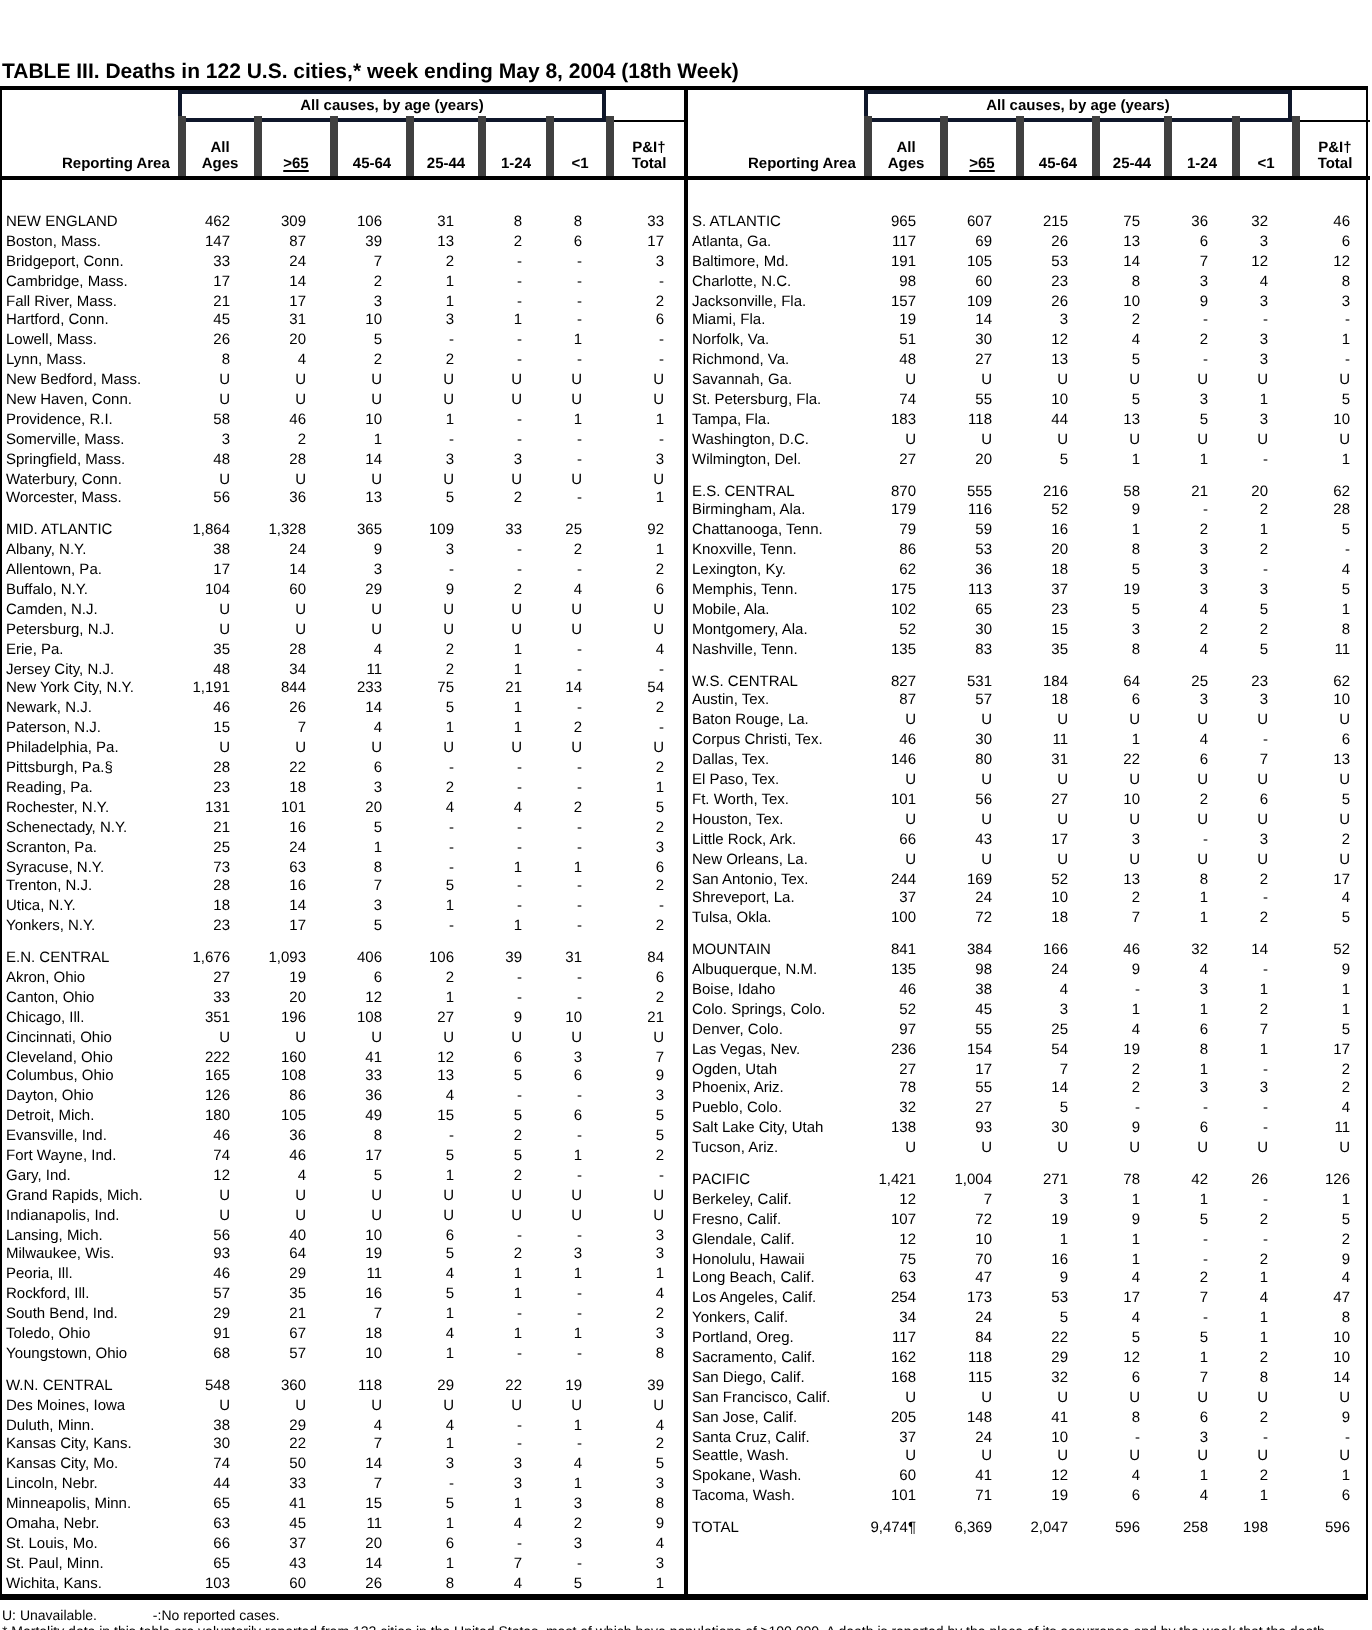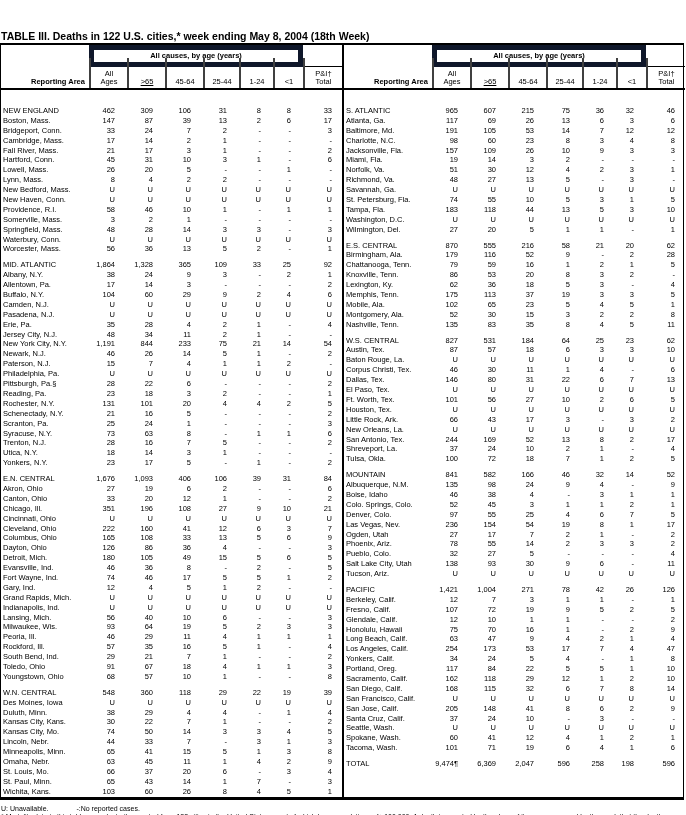--- a/index.html
+++ b/index.html
@@ -26,33 +26,33 @@
 
   
   .thead { border-bottom:2px solid #000; }
   .hrow1, .hrow2 {
     display:grid;
     grid-template-columns:88px 38px 38px 38px 36px 34px 30px 39px;
   }
   .hrow1 { height:13px; }
   .h-span {
     grid-column:2 / 8;
-    border:5px solid #0f172a;
+    border:2px solid #0f172a;
     font-size:7.5px; font-weight:bold; text-align:center; line-height:12px;
   }
   .h-empty-pi { grid-column:8; border-bottom:1px solid #000; }
   .hrow2 { height:30px; }
   .h-name {
     display:flex; align-items:flex-end;
     font-size:7.5px; font-weight:bold; padding:0 0 2px 2px;margin-left:28px;
   }
   .h-col {
     display:flex; align-items:flex-end; justify-content:center;
-    text-align:center; font-size:7.5px; font-weight:normal;
-    border-left:2px solid #404040; padding-bottom:2px; white-space:pre-line; line-height:8px;
+    text-align:center; font-size:7.5px; font-weight:bold;
+    border-left:4px solid #404040; padding-bottom:2px; white-space:pre-line; line-height:8px;
   }
   .h-col.ul { text-decoration:underline; }
 
   
   .tbody { padding-top:16px; }
   .trow {
     display:grid;
     grid-template-columns:88px 38px 38px 38px 36px 34px 30px 39px;
     height:9.9px; line-height:9.9px; font-size:7.5px;
   }
@@ -292,21 +292,21 @@
             <span class="c name">Camden, N.J.</span>
             <span class="c num">U</span>
             <span class="c num">U</span>
             <span class="c num">U</span>
             <span class="c num">U</span>
             <span class="c num">U</span>
             <span class="c num">U</span>
             <span class="c num pi">U</span>
           </div>
           <div class="trow city">
-            <span class="c name">Pasadena, N.J.</span>
+            <span class="c name">Petersburg, N.J.</span>
             <span class="c num">U</span>
             <span class="c num">U</span>
             <span class="c num">U</span>
             <span class="c num">U</span>
             <span class="c num">U</span>
             <span class="c num">U</span>
             <span class="c num pi">U</span>
           </div>
           <div class="trow city">
             <span class="c name">Erie, Pa.</span>
@@ -1153,21 +1153,21 @@
             <span class="c num">18</span>
             <span class="c num">7</span>
             <span class="c num">1</span>
             <span class="c num">2</span>
             <span class="c num pi">5</span>
           </div>
           <div class="gap"></div>
           <div class="trow section">
             <span class="c name">MOUNTAIN</span>
             <span class="c num">841</span>
-            <span class="c num">582</span>
+            <span class="c num">384</span>
             <span class="c num">166</span>
             <span class="c num">46</span>
             <span class="c num">32</span>
             <span class="c num">14</span>
             <span class="c num pi">52</span>
           </div>
           <div class="trow city">
             <span class="c name">Albuquerque, N.M.</span>
             <span class="c num">135</span>
             <span class="c num">98</span>

